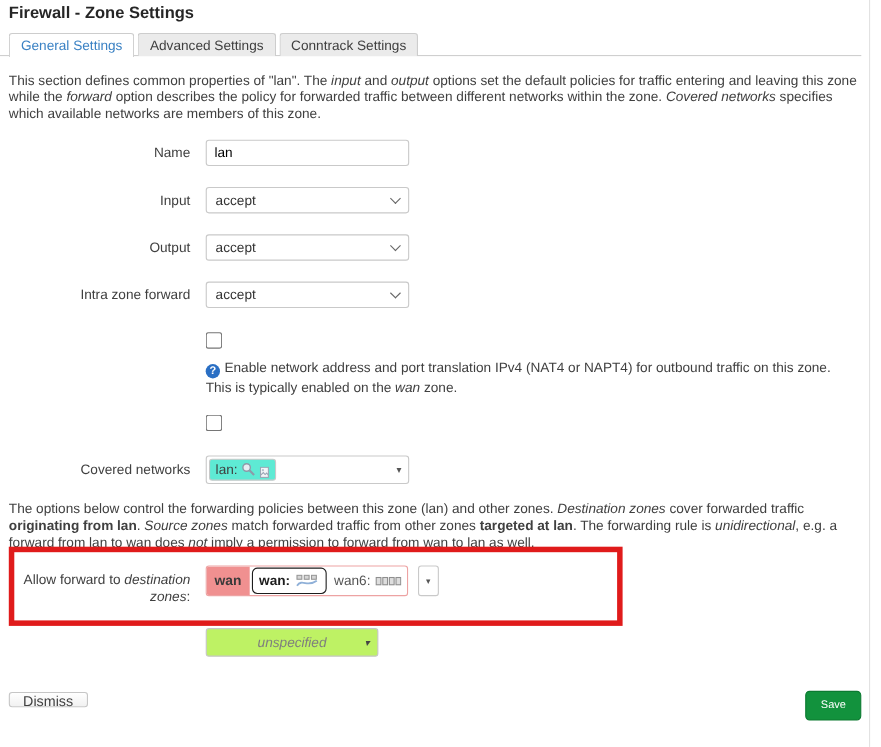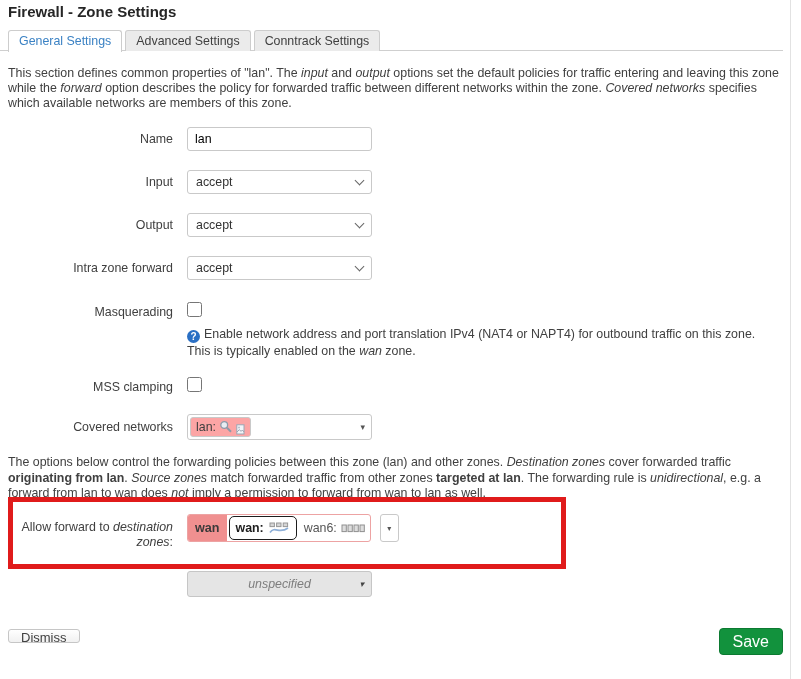--- a/index.html
+++ b/index.html
@@ -38,50 +38,50 @@
   .help-icon { display:inline-block; width:13px; height:13px; border-radius:50%;
                background:#2a6fc4; color:#fff; font-size:10px; font-weight:bold;
                text-align:center; line-height:13px; margin-right:4px; vertical-align:-2px; }
 
   
   .combo { position:absolute; left:187px; width:185px; height:26px; background:#fff;
            border:1px solid #c9c9c9; border-radius:3px; display:flex; align-items:center;
            padding:2px 6px 2px 2px; cursor:pointer; }
   .combo .spacer { flex:1; }
   .combo-arrow { font-size:9px; color:#555; }
-  .chip { display:flex; align-items:center; gap:3px; height:20px; background:#fca5a5;
+  .chip { display:flex; align-items:center; gap:3px; height:20px; background:#5eead4;
           border:1px solid #c9c9c9; border-radius:3px; padding:0 5px; color:#404040; }
 
   
   .zone-row { position:absolute; left:187px; display:flex; align-items:center; gap:9px; }
   .zone-tag { display:flex; align-items:stretch; height:28px; border:1px solid; border-radius:3px;
               overflow:hidden; background:#fff; cursor:pointer; }
   .zone-name { display:flex; align-items:center; padding:0 7px; font-size:12.6px; }
   .zone-net { display:flex; align-items:center; gap:4px; padding:0 5px; color:#555; }
   .zone-net.focused { border:1.6px solid #1d1d1d; border-radius:5px; margin:1px 2px;
                       padding:0 6px; color:#1d1d1d; font-weight:bold; background:#fff; }
   .mini-btn { width:19px; height:28px; background:#fff; border:1px solid #c9c9c9; border-radius:3px;
               display:flex; align-items:center; justify-content:center; font-size:8px; color:#555; cursor:pointer; }
 
   .annotation { position:absolute; left:8px; top:497px; width:558px; height:72px;
                 border:5px solid #e01b1b; pointer-events:none; z-index:6; }
 
-  .gray-select { position:absolute; left:187px; top:571px; width:185px; height:26px;
-                 background:#e5e5e5; border:1px solid #c6c6c6; border-radius:3px;
+  .gray-select { position:absolute; left:187px; top:571px; width:157px; height:26px;
+                 background:#bef264; border:1px solid #c6c6c6; border-radius:3px;
                  display:flex; align-items:center; justify-content:center;
                  font-style:italic; color:#7e7e7e; cursor:pointer; }
   .gray-select .combo-arrow { position:absolute; right:7px; color:#444; }
 
   .btn-dismiss { position:absolute; left:8px; top:629px; height:14px; padding:0 12px;
                  background:linear-gradient(#ffffff,#f1f1f1); border:1px solid #c6c6c6;
                  border-radius:3px; color:#404040; font-family:"Liberation Sans", sans-serif;
                  font-size:13px; cursor:pointer; }
   .btn-save { position:absolute; right:18px; top:628px; height:27px; padding:0 13px;
               background:#12923d; border:1px solid #0c7a31; border-radius:4px; color:#fff;
-              font-family:"Liberation Sans", sans-serif; font-size:16px; cursor:pointer; }
+              font-family:"Liberation Sans", sans-serif; font-size:10px; cursor:pointer; }
 
   .right-line { position:absolute; left:790px; top:0; width:1px; height:679px; background:#e2e2e2; }
   svg { display:block; }
 </style>
 </head>
 <body>
 
 <div class="page">
 
   <div class="page-title">Firewall - Zone Settings</div>
@@ -108,25 +108,23 @@
     <span>accept</span>
     <span class="chev"></span>
   </div>
 
   <div class="flabel" style="top:261px;">Intra zone forward</div>
   <div class="fselect" style="top:256px;">
     <span>accept</span>
     <span class="chev"></span>
   </div>
 
-  <div class="flabel" style="top:305px;">Masquerading</div>
   <input class="fcheck" style="top: 302px;" type="checkbox">
   <div class="helpblock" style="top:326px;"><span class="help-icon">?</span><span><span>Enable network address and port translation IPv4 (NAT4 or NAPT4) for outbound traffic on this zone. This is typically enabled on the </span><span style="font-style: italic;">wan</span><span> zone.</span></span></div>
 
-  <div class="flabel" style="top:380px;">MSS clamping</div>
   <input class="fcheck" style="top: 377px;" type="checkbox">
 
   <div class="flabel" style="top:420px;">Covered networks</div>
   <div class="combo" style="top:414px;">
     <span class="chip">
       <span>lan:</span>
       <span>
         <svg width="14" height="14" viewBox="0 0 14 14">
           <circle cx="5.2" cy="5" r="3.4" fill="#e8edf3" stroke="#8d9aa8" stroke-width="1.3"></circle>
           <line x1="8" y1="7.8" x2="12" y2="11.8" stroke="#8d9aa8" stroke-width="2"></line>

